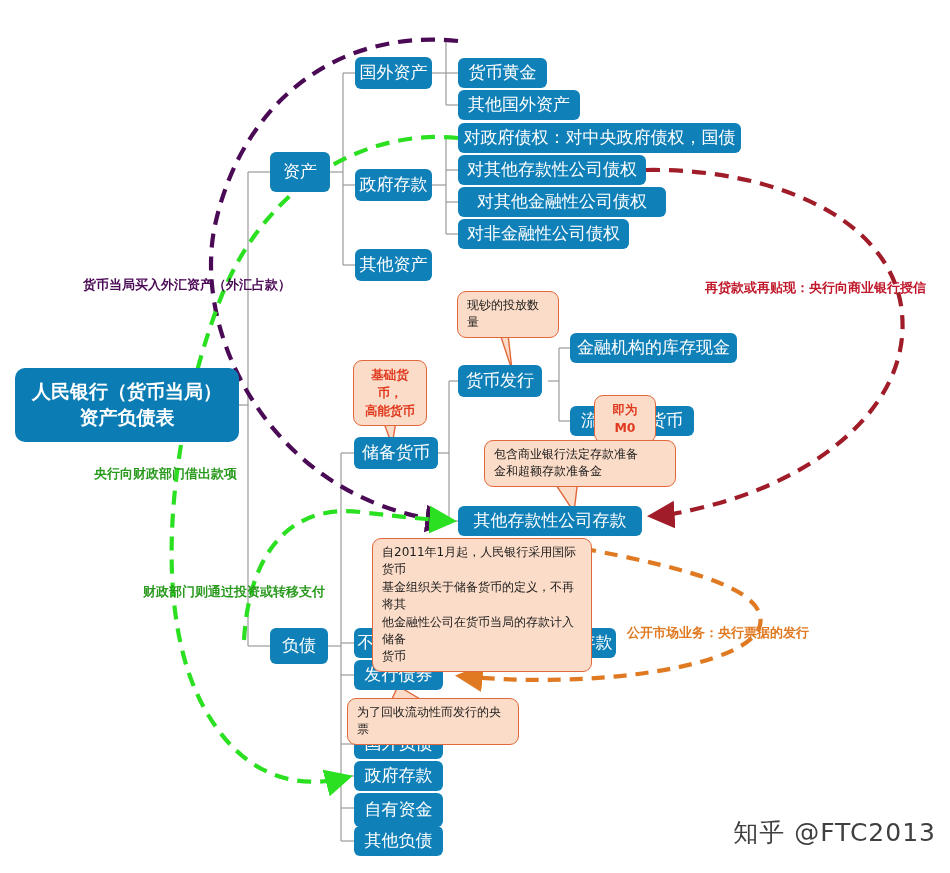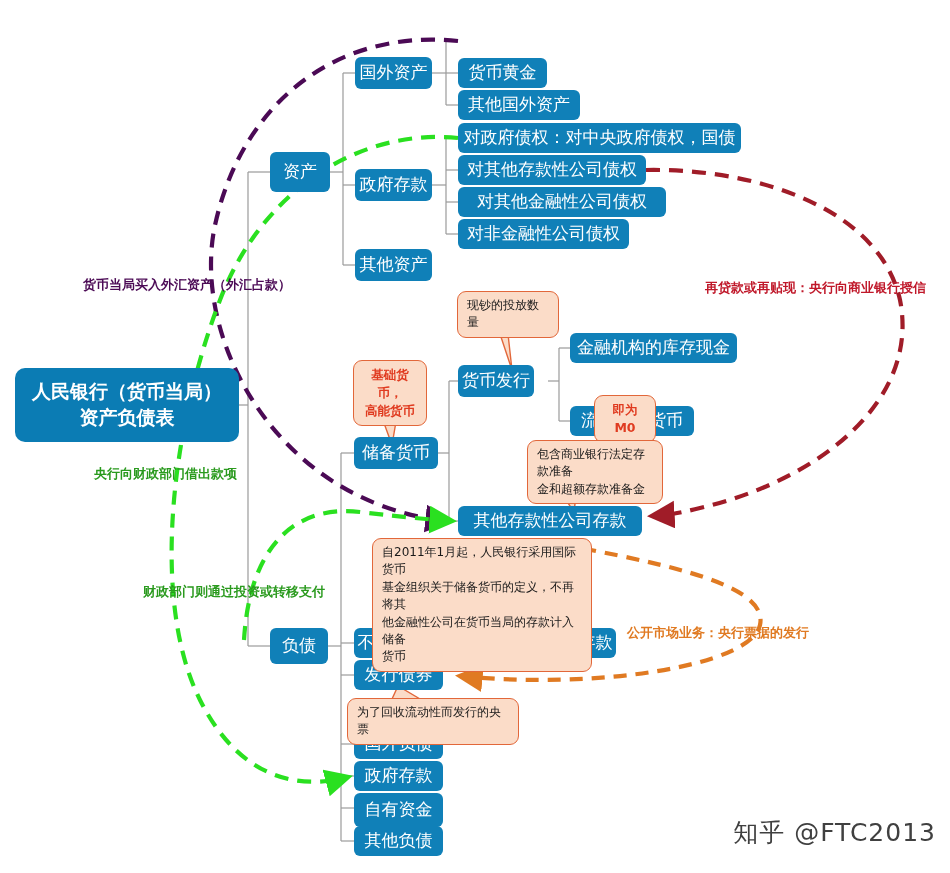--- a/index.html
+++ b/index.html
@@ -132,40 +132,40 @@
 
   <div class="node" style="left:458px;top:58px;width:89px;height:30px;">货币黄金</div>
   <div class="node" style="left:458px;top:90px;width:122px;height:30px;">其他国外资产</div>
 
   <div class="node" style="left:458px;top:123px;width:283px;height:30px;">对政府债权：对中央政府债权，国债</div>
   <div class="node" style="left:458px;top:155px;width:188px;height:30px;">对其他存款性公司债权</div>
   <div class="node" style="left:458px;top:187px;width:208px;height:30px;">对其他金融性公司债权</div>
   <div class="node" style="left:458px;top:219px;width:171px;height:30px;">对非金融性公司债权</div>
 
   <div class="node" style="left:354px;top:437px;width:84px;height:32px;">储备货币</div>
-  <div class="node" style="left:458px;top:365px;width:76px;height:32px;border-radius:6px;">货币发行</div>
+  <div class="node" style="left:458px;top:365px;width:84px;height:32px;border-radius:6px;">货币发行</div>
   <div class="node" style="left:570px;top:333px;width:167px;height:30px;">金融机构的库存现金</div>
   <div class="node" style="left:570px;top:406px;width:124px;height:30px;">流通中的货币</div>
   <div class="node" style="left:458px;top:506px;width:184px;height:30px;">其他存款性公司存款</div>
 
   <div class="node" style="left:354px;top:628px;width:262px;height:30px;">不计入储备货币的金融性公司存款</div>
   <div class="node" style="left:354px;top:660px;width:89px;height:30px;">发行债券</div>
   <div class="node" style="left:354px;top:729px;width:89px;height:30px;">国外负债</div>
   <div class="node" style="left:354px;top:761px;width:89px;height:30px;">政府存款</div>
   <div class="node" style="left:354px;top:793px;width:89px;height:34px;text-align:right;">自有资金</div>
   <div class="node" style="left:354px;top:826px;width:89px;height:30px;">其他负债</div>
 
   <div class="callout" style="left:457px;top:291px;width:102px;">现钞的投放数量</div>
 
   <div class="callout red" style="left:353px;top:360px;width:74px;">基础货币，
 高能货币</div>
 
   <div class="callout red" style="left:594px;top:367px;width:62px;margin-top:28px;">即为M0</div>
 
-  <div class="callout" style="left:484px;top:440px;width:136px;margin-left:43px;">包含商业银行法定存款准备
+  <div class="callout" style="left:484px;top:440px;width:192px;">包含商业银行法定存款准备
 金和超额存款准备金</div>
 
   <div class="callout" style="left:372px;top:538px;width:220px;">自2011年1月起，人民银行采用国际货币
 基金组织关于储备货币的定义，不再将其
 他金融性公司在货币当局的存款计入储备
 货币</div>
 
   <div class="callout" style="left:347px;top:698px;width:172px;">为了回收流动性而发行的央票</div>
 
   <div class="flabel" style="left:83px;top:246px;color:#4b0a55;margin-top:30px;">货币当局买入外汇资产（外汇占款）</div>

